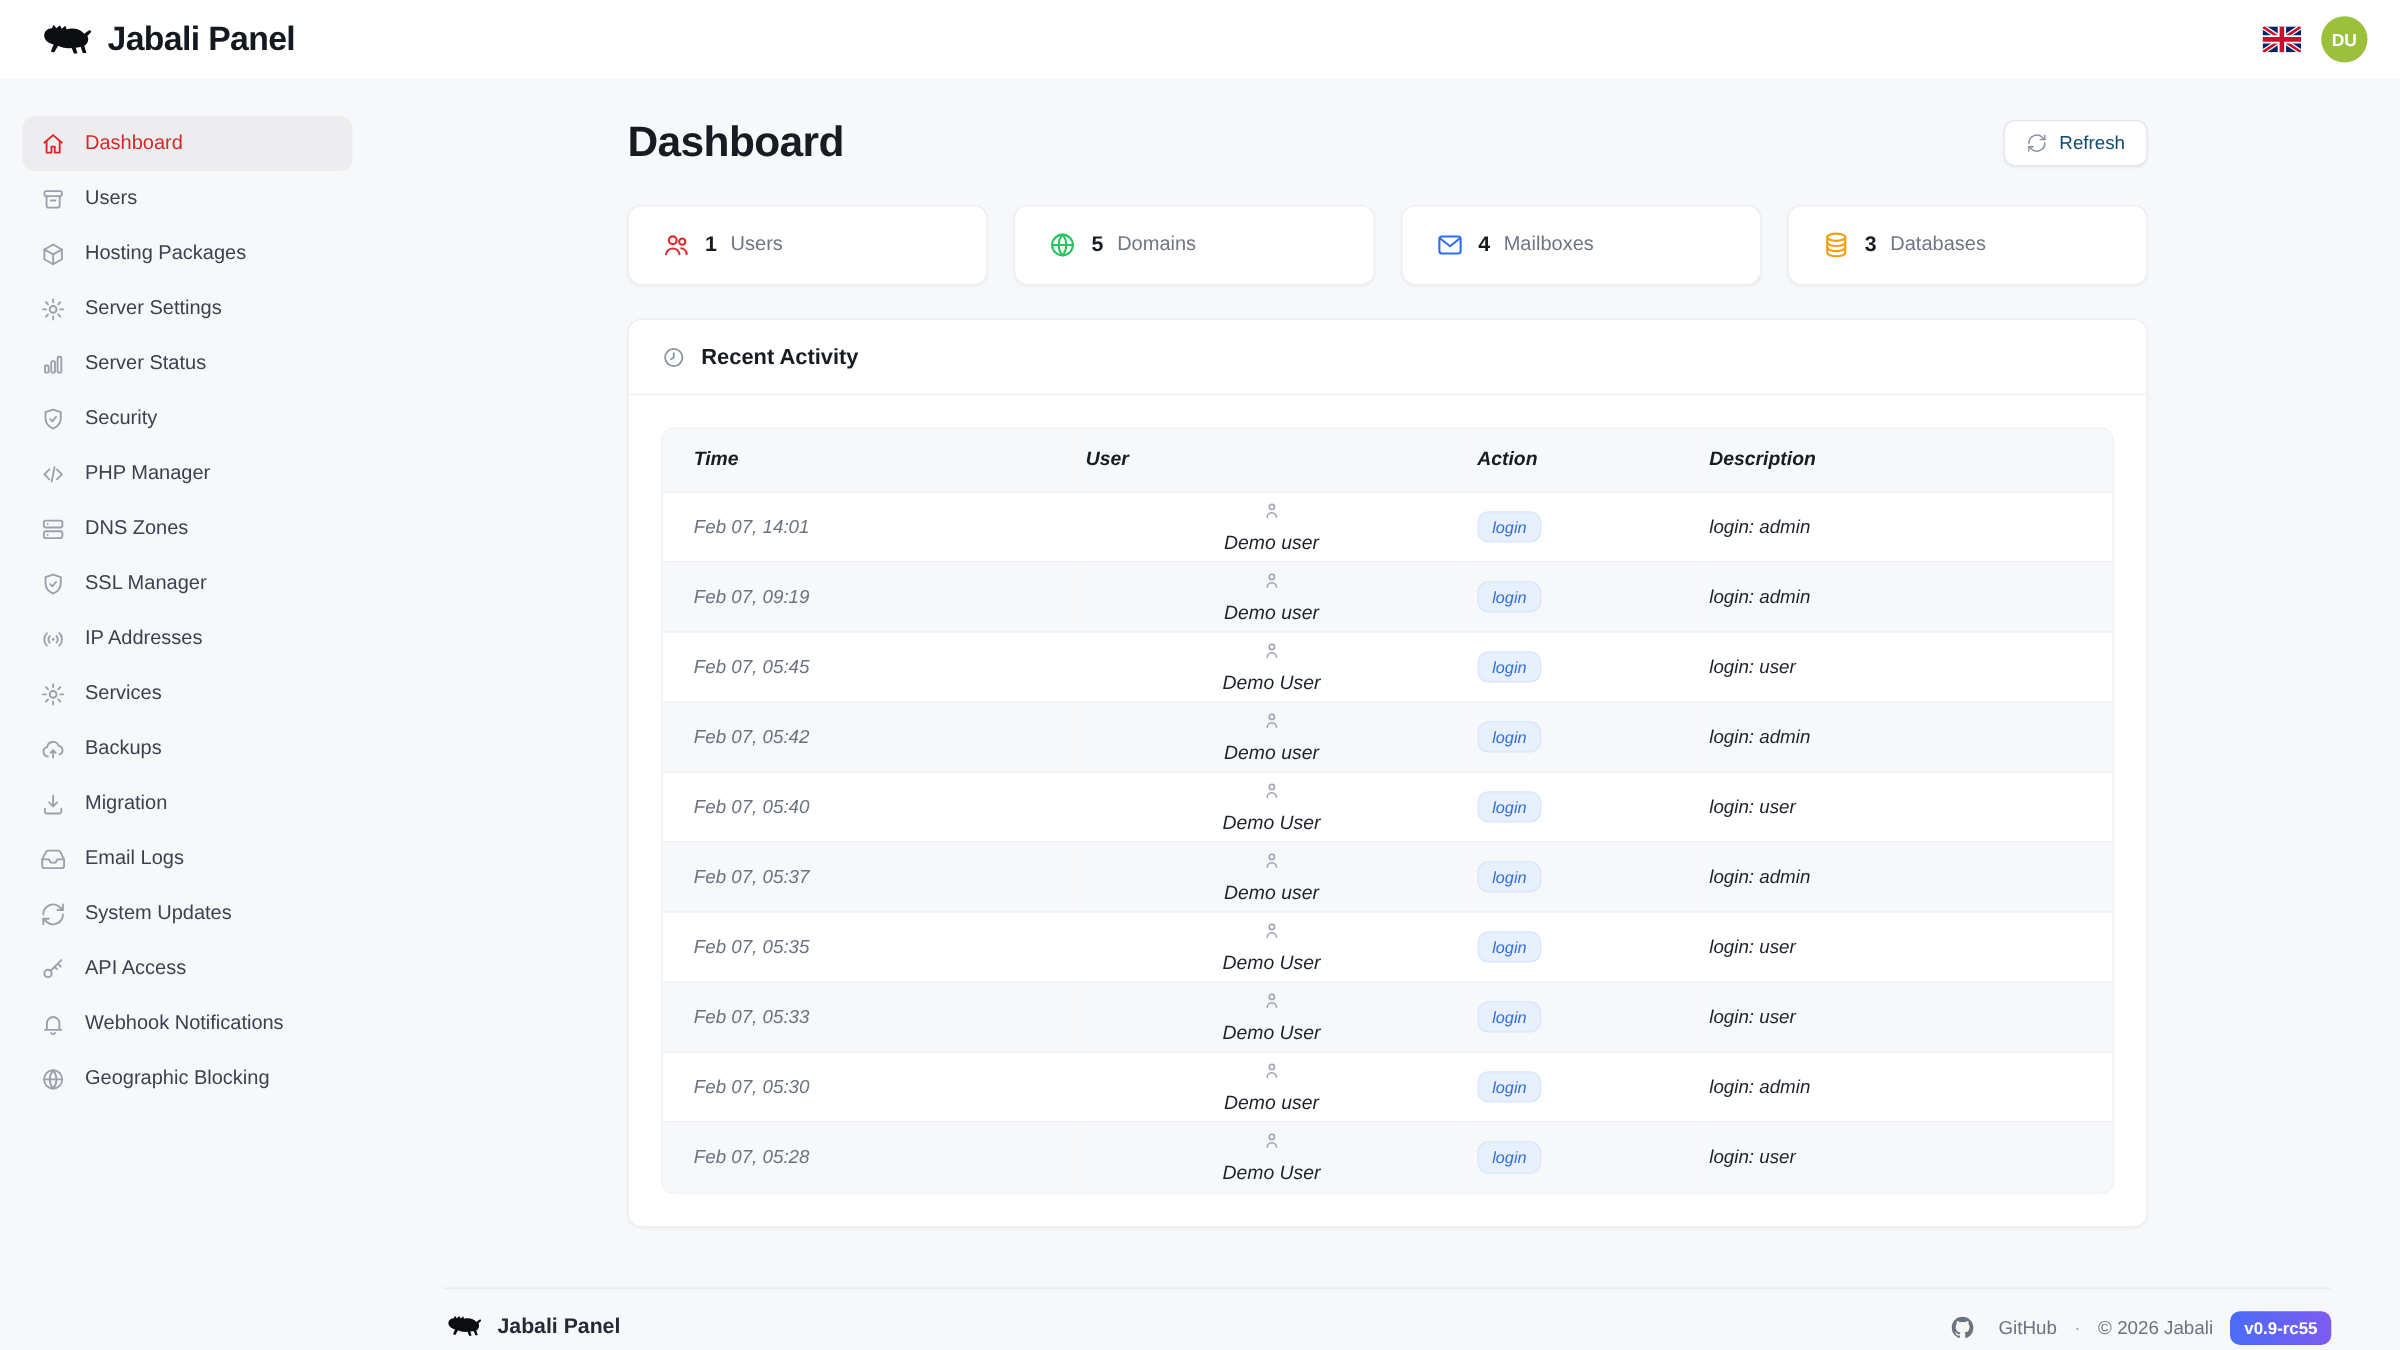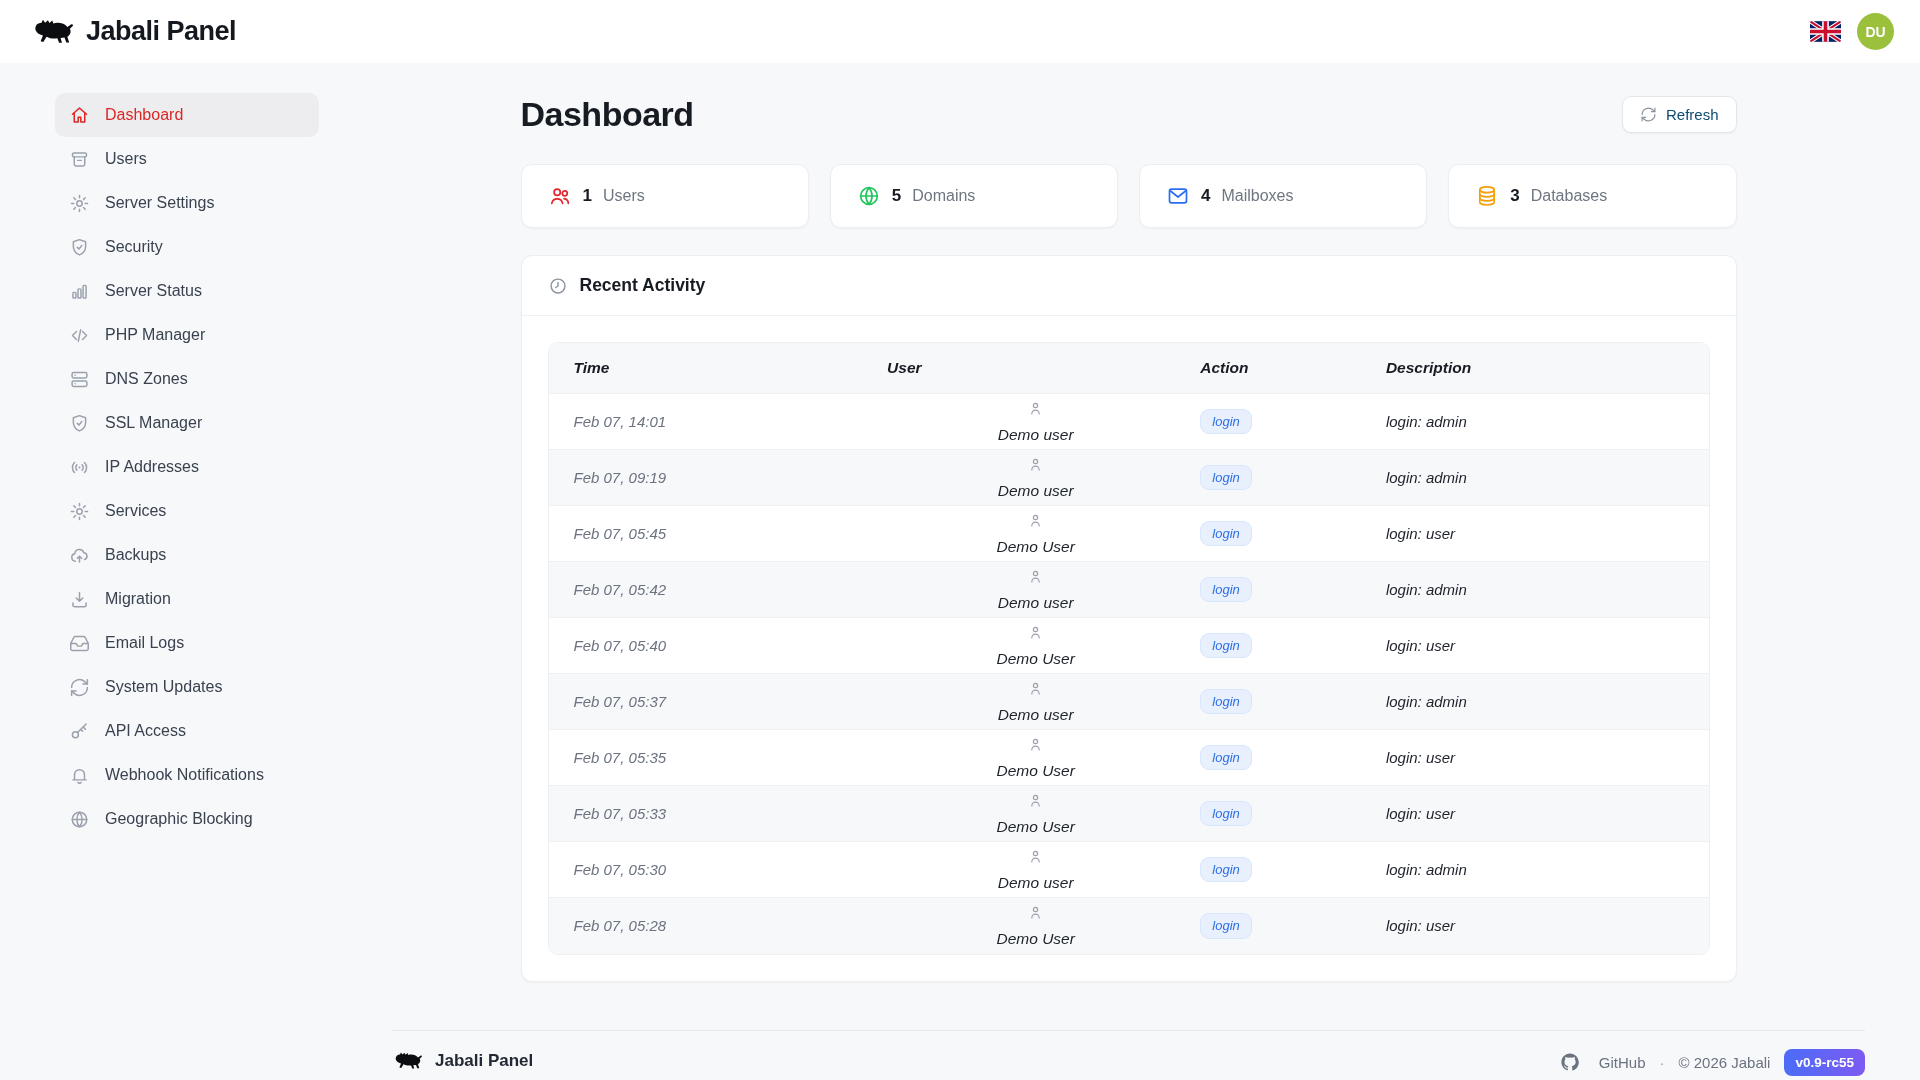--- a/index.html
+++ b/index.html
@@ -21,21 +21,21 @@
   .brand-title { font-size:27px; font-weight:800; letter-spacing:-0.5px; color:#14181f; }
   .topbar-right { display:flex; align-items:center; gap:16px; }
   .flag { width:31px; height:21px; display:flex; border-radius:2px; overflow:hidden; cursor:pointer; }
   .flag svg { width:100%; height:100%; }
   .avatar {
     width:37px; height:37px; border-radius:50%;
     background:#9bc03c; color:#ffffff; font-weight:700; font-size:14px;
     display:flex; align-items:center; justify-content:center; cursor:pointer;
   }
   
-  .layout { display:flex; height:1017px;padding-left:37px; }
+  .layout { display:flex; height:1017px; }
   .sidebar { width:300px; flex-shrink:0; padding:30px 18px 0 18px; }
   .nav-item {
     display:flex; align-items:center; gap:15px;
     height:44px; padding:0 14px; border-radius:10px;
     color:#3a4250; font-size:16px; text-decoration:none; cursor:pointer;
   }
   .nav-icon { width:21px; height:21px; color:#9aa1ad; display:flex; flex-shrink:0; }
   .nav-icon svg { width:100%; height:100%; }
   .nav-item.active { background:#ededef; color:#dc2626; }
   .nav-item.active .nav-icon { color:#dc2626; }
@@ -153,50 +153,59 @@
           <span class="nav-icon">
             <svg viewBox="0 0 24 24" fill="none" stroke="currentColor" stroke-width="1.7" stroke-linecap="round" stroke-linejoin="round">
               <rect x="4" y="4.5" width="16" height="4.5" rx="1.6"></rect>
               <path d="M6 9v8.5a2 2 0 0 0 2 2h8a2 2 0 0 0 2-2V9"></path>
               <path d="M10 13h4"></path>
             </svg>
           </span>
           <span class="nav-label">Users</span>
         </a>
 
+        <a class="nav-item">
+          <span class="nav-icon">
+            <svg viewBox="0 0 24 24" fill="none" stroke="currentColor" stroke-width="1.7" stroke-linecap="round" stroke-linejoin="round">
+              <path d="M12 3l8 4.5v9L12 21l-8-4.5v-9z"></path>
+              <path d="M4 7.5 12 12l8-4.5M12 12v9"></path>
+            </svg>
+          </span>
+          <span class="nav-label">Hosting Packages</span>
+        </a>
 
         <a class="nav-item">
           <span class="nav-icon">
             <svg viewBox="0 0 24 24" fill="none" stroke="currentColor" stroke-width="1.7" stroke-linecap="round" stroke-linejoin="round">
               <circle cx="12" cy="12" r="3.1"></circle>
               <path d="M12 2.8v2.7M12 18.5v2.7M2.8 12h2.7M18.5 12h2.7M5.5 5.5l1.9 1.9M16.6 16.6l1.9 1.9M18.5 5.5l-1.9 1.9M7.4 16.6l-1.9 1.9"></path>
             </svg>
           </span>
           <span class="nav-label">Server Settings</span>
-        </a>
-
-        <a class="nav-item">
-          <span class="nav-icon">
-            <svg viewBox="0 0 24 24" fill="none" stroke="currentColor" stroke-width="1.7" stroke-linecap="round" stroke-linejoin="round">
-              <path d="M12 3l7 2.4v5.4c0 4.6-2.9 7.9-7 9.7-4.1-1.8-7-5.1-7-9.7V5.4z"></path>
-              <path d="M9.3 11.8l2 2 3.4-4"></path>
-            </svg>
-          </span>
-          <span class="nav-label">Security</span>
         </a>
 
         <a class="nav-item">
           <span class="nav-icon">
             <svg viewBox="0 0 24 24" fill="none" stroke="currentColor" stroke-width="1.7" stroke-linecap="round" stroke-linejoin="round">
               <rect x="4.5" y="13" width="3.4" height="6.5" rx="1"></rect>
               <rect x="10.3" y="9" width="3.4" height="10.5" rx="1"></rect>
               <rect x="16.1" y="5" width="3.4" height="14.5" rx="1"></rect>
             </svg>
           </span>
           <span class="nav-label">Server Status</span>
+        </a>
+
+        <a class="nav-item">
+          <span class="nav-icon">
+            <svg viewBox="0 0 24 24" fill="none" stroke="currentColor" stroke-width="1.7" stroke-linecap="round" stroke-linejoin="round">
+              <path d="M12 3l7 2.4v5.4c0 4.6-2.9 7.9-7 9.7-4.1-1.8-7-5.1-7-9.7V5.4z"></path>
+              <path d="M9.3 11.8l2 2 3.4-4"></path>
+            </svg>
+          </span>
+          <span class="nav-label">Security</span>
         </a>
 
         <a class="nav-item">
           <span class="nav-icon">
             <svg viewBox="0 0 24 24" fill="none" stroke="currentColor" stroke-width="1.7" stroke-linecap="round" stroke-linejoin="round">
               <path d="M8.5 7.5 4 12l4.5 4.5M15.5 7.5 20 12l-4.5 4.5M13.3 5.5l-2.6 13"></path>
             </svg>
           </span>
           <span class="nav-label">PHP Manager</span>
         </a>

